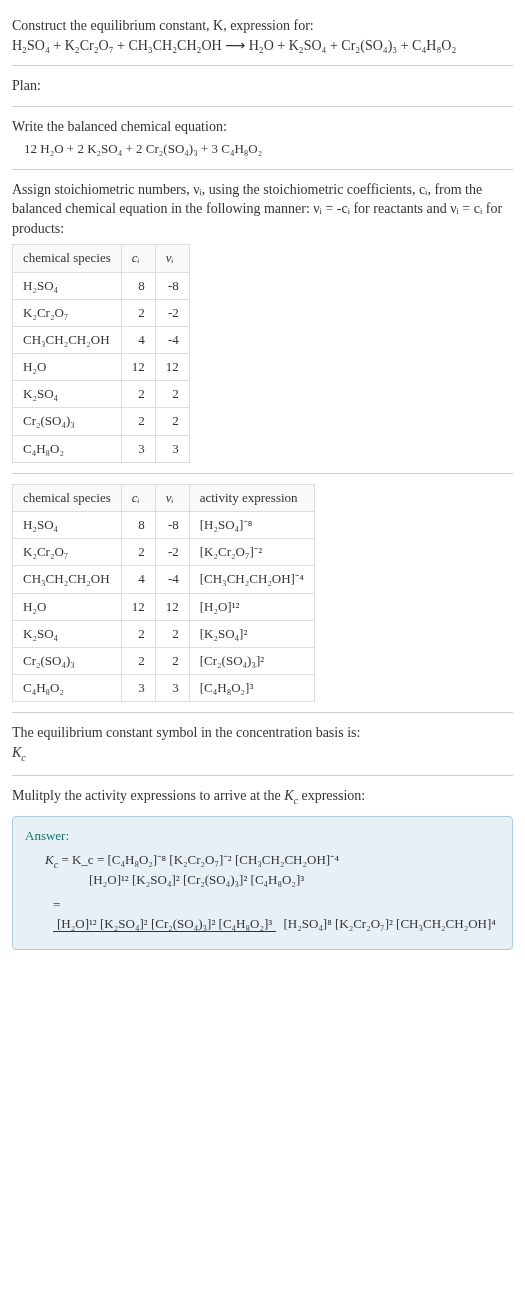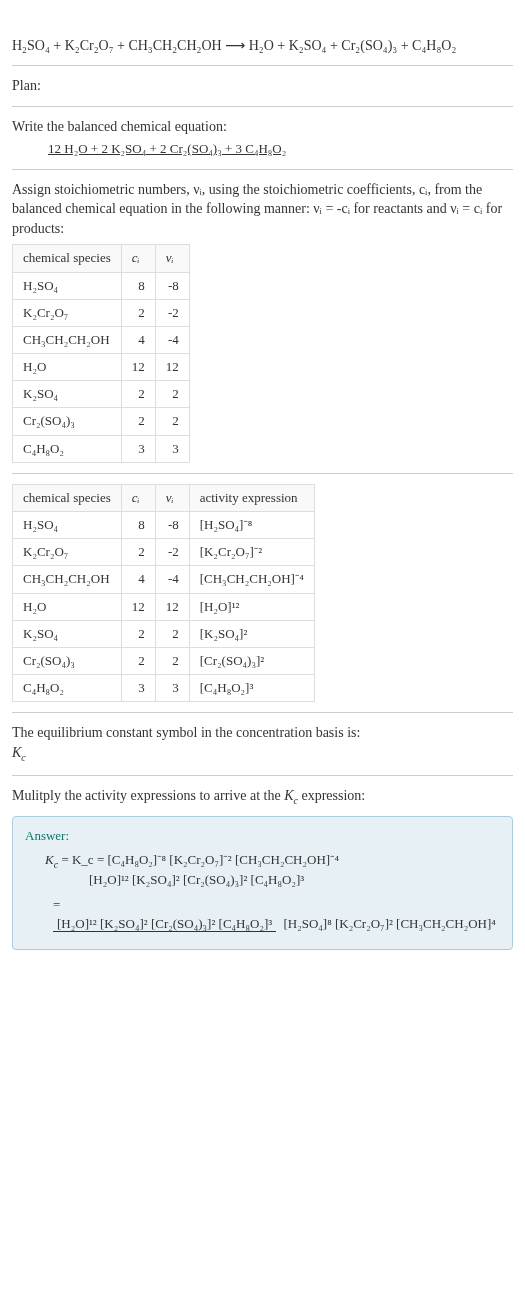--- a/index.html
+++ b/index.html
@@ -46,30 +46,30 @@
     margin-top: 8px;
   }
   .answer-label { font-size: 13px; color: #0f766e; margin-bottom: 4px; }
   .frac {
     display: inline-block;
     vertical-align: middle;
     text-align: left;
   }
   .frac .num-top { border-bottom: 1px solid #333; padding: 0 4px; }
   .frac .den-bot { padding: 0 4px; }
-  .indent { margin-left: 36px; text-decoration: underline; }
+  .indent { margin-left: 12px; }
   .bullet-list { margin: 4px 0; padding-left: 0; list-style: none; }
   .bullet-list li::before { content: "• "; }
   .math-block { margin: 6px 0 6px 20px; font-size: 13px; }
 </style>
 </head>
 <body>
 
 <div class="section">
-  <br>
+  <span>Construct the equilibrium constant, K, expression for:</span><br>
   <span>H₂SO₄ + K₂Cr₂O₇ + CH₃CH₂CH₂OH ⟶ H₂O + K₂SO₄ + Cr₂(SO₄)₃ + C₄H₈O₂</span>
 </div>
 
 <hr>
 
 <div class="section">
   <span>Plan:</span>
 </div>
 
 <hr>

